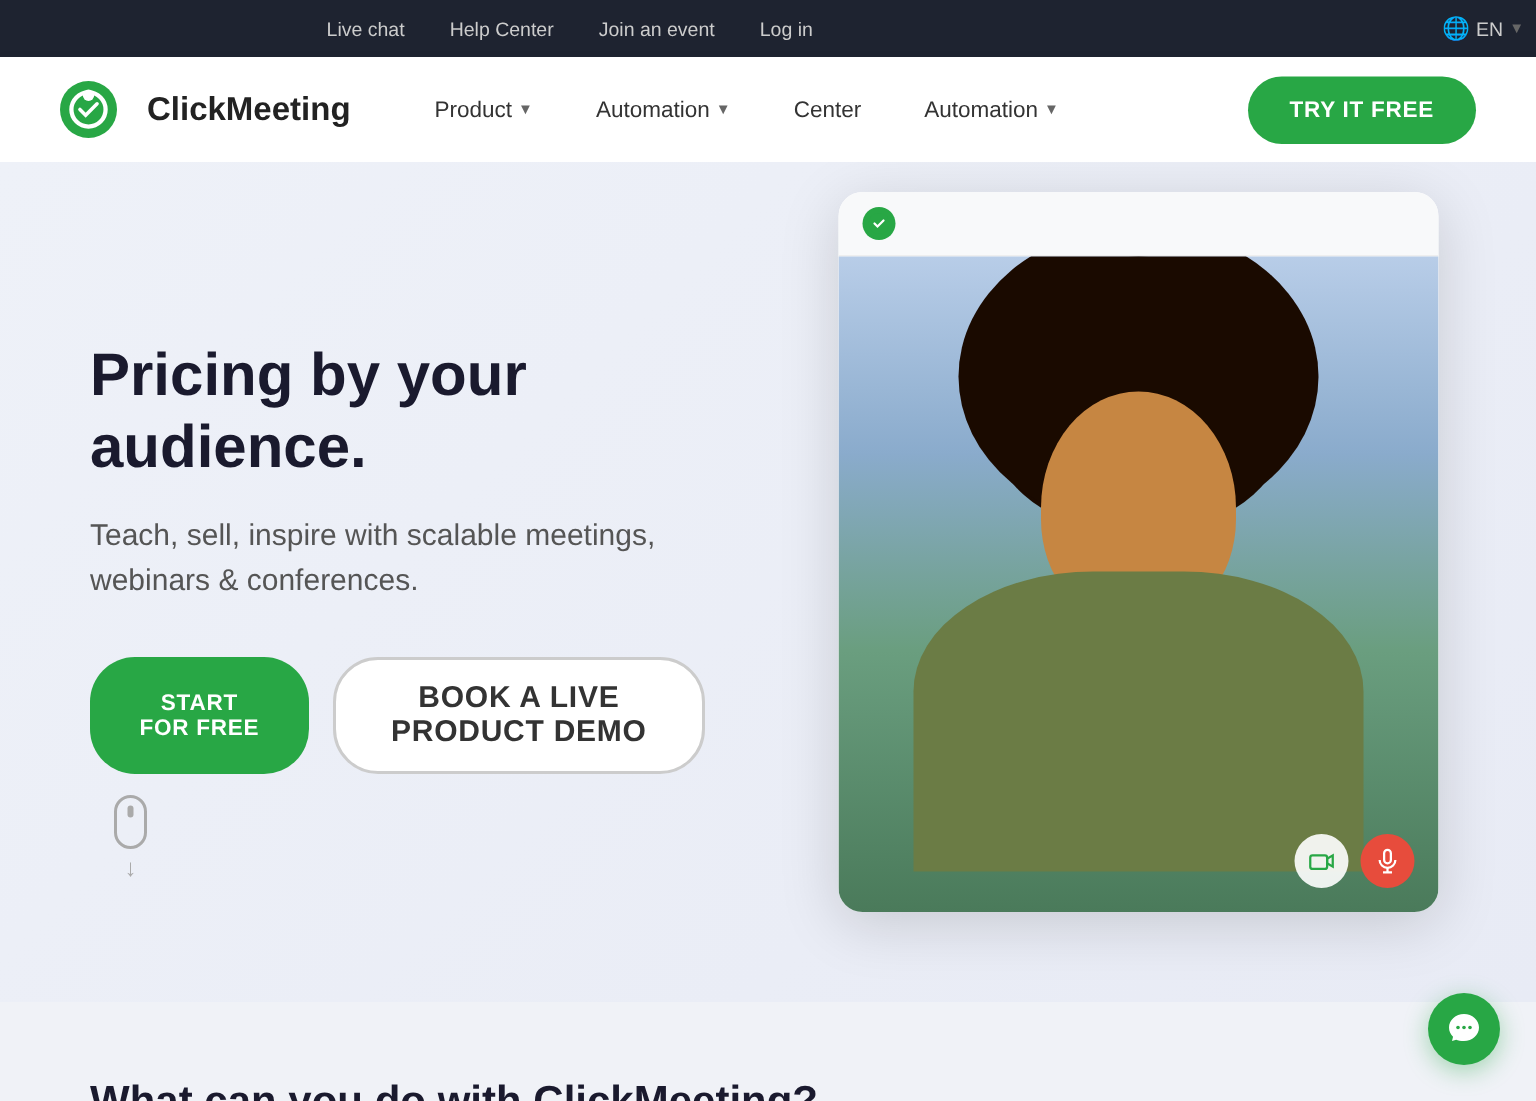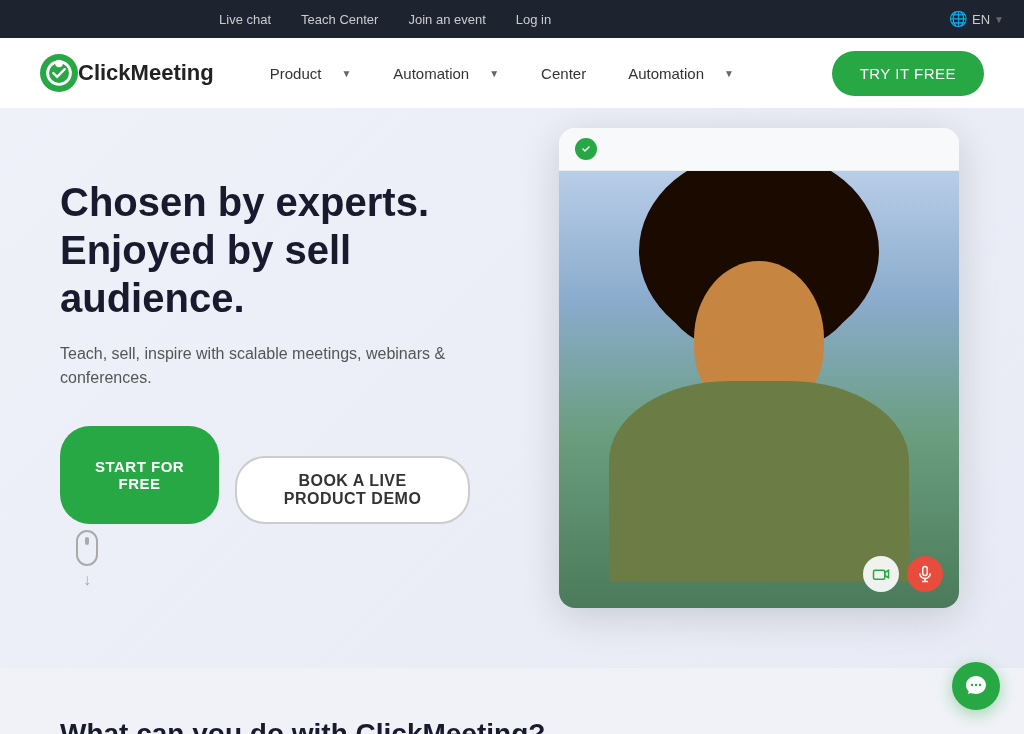--- a/index.html
+++ b/index.html
@@ -6,21 +6,21 @@
     body { font-family: -apple-system, BlinkMacSystemFont, 'Segoe UI', sans-serif; width: 1024px; overflow-x: hidden; background: #f0f2f7; }
 
     
     .top-bar {
       background: #1e2330;
       color: #ccc;
       display: flex;
       justify-content: center;
       align-items: center;
       gap: 40px;
-      padding: 10px 20px;
+      padding: 10px 8px;
       font-size: 13px;
     }
     .top-bar a {
       color: #ccc;
       text-decoration: none;
       cursor: pointer;
     }
     .top-bar .lang-selector {
       display: flex;
       align-items: center;
@@ -44,61 +44,61 @@
       background: #fff;
       display: flex;
       align-items: center;
       padding: 0 40px;
       height: 70px;
       box-shadow: 0 2px 8px rgba(0,0,0,0.06);
     }
     .logo {
       display: flex;
       align-items: center;
-      gap: 0;
+      gap: 20px;
       font-size: 22px;
       font-weight: 700;
       color: #222;
       text-decoration: none;
       margin-right: 40px;
     }
     .logo-icon {
       width: 38px;
       height: 38px;
     }
     .nav-links {
       display: flex;
       align-items: center;
       gap: 10px;
       flex: 1;
     }
     .nav-item {
       display: flex;
       align-items: center;
-      gap: 20px;
+      gap: 4px;
       padding: 8px 16px;
       font-size: 15px;
       font-weight: 500;
       color: #333;
       cursor: pointer;
       border-radius: 6px;
       transition: background 0.15s;
     }
     .chevron {
       font-size: 10px;
       color: #666;
     }
     .try-btn {
       background: #28a745;
       color: #fff;
       border: none;
       border-radius: 30px;
       padding: 14px 28px;
       font-size: 15px;
-      font-weight: 400;
+      font-weight: 700;
       cursor: pointer;
       letter-spacing: 0.5px;
       margin-left: auto;
     }
 
     
     .hero {
       background: linear-gradient(135deg, #eef1f8 0%, #e8ebf5 100%);
       min-height: 560px;
       position: relative;
@@ -113,21 +113,21 @@
       position: relative;
     }
     .hero-title {
       font-size: 40px;
       font-weight: 800;
       line-height: 1.2;
       color: #1a1a2e;
       margin-bottom: 20px;
     }
     .hero-subtitle {
-      font-size: 16px;
+      font-size: 20px;
       color: #555;
       margin-bottom: 36px;
       line-height: 1.5;
     }
     .hero-buttons {
       display: flex;
       gap: 16px;
       margin-bottom: 18px;
     }
     .btn-start {
@@ -141,26 +141,25 @@
       cursor: pointer;
       letter-spacing: 0.5px;
       text-transform: uppercase;
     }
     .btn-demo {
       background: #fff;
       color: #333;
       border: 2px solid #ccc;
       border-radius: 30px;
       padding: 14px 24px;
-      font-size: 16px;
+      font-size: 20px;
       font-weight: 700;
       cursor: pointer;
       letter-spacing: 0.5px;
       text-transform: uppercase;
-      margin-top: 30px;
     }
     .hero-note {
       font-size: 12px;
       color: #777;
       line-height: 1.5;
     }
     .scroll-indicator {
       position: absolute;
       bottom: 80px;
       left: 76px;
@@ -373,21 +372,21 @@
 
     .globe-icon { font-size: 15px; }
   </style>
 </head>
 <body>
 
 <div class="top-bar">
   <div class="top-bar-inner">
     <div class="top-bar-links">
       <a>Live chat</a>
-      <a>Teach Center</a>
+      <a>Help Center</a>
       <a>Join an event</a>
       <a>Log in</a>
     </div>
     <div class="lang-selector" style="margin-left:auto;">
       <span class="globe-icon">🌐</span>
       <span>EN</span>
       <span class="chevron">▼</span>
     </div>
   </div>
 </div>
@@ -418,22 +417,22 @@
       <span>Automation</span>
       <span class="chevron">▼</span>
     </div>
   </div>
   <button class="try-btn">TRY IT FREE</button>
 </nav>
 
 <section class="hero">
   <div class="hero-left">
     <h1 class="hero-title">
-      <span>Chosen by experts.</span><br>
-      <span>Enjoyed by sell audience.</span>
+      <br>
+      <span>Pricing by your audience.</span>
     </h1>
     <p class="hero-subtitle">Teach, sell, inspire with scalable meetings, webinars &amp; conferences.</p>
     <div class="hero-buttons">
       <button class="btn-start">START FOR FREE</button>
       <button class="btn-demo">BOOK A LIVE PRODUCT DEMO</button>
     </div>
     <div class="scroll-indicator">
       <div class="scroll-oval">
         <div class="scroll-dot"></div>
       </div>

